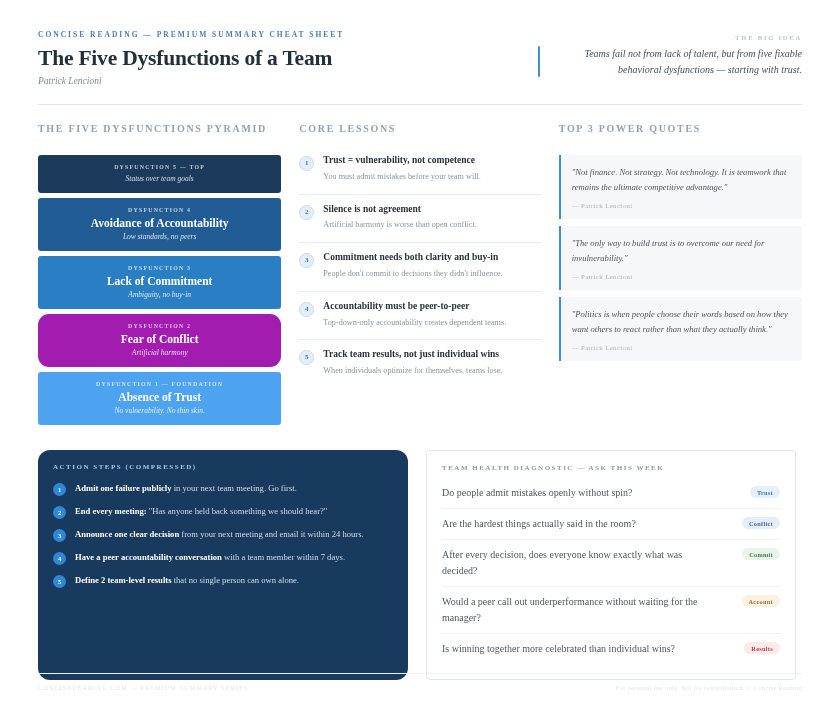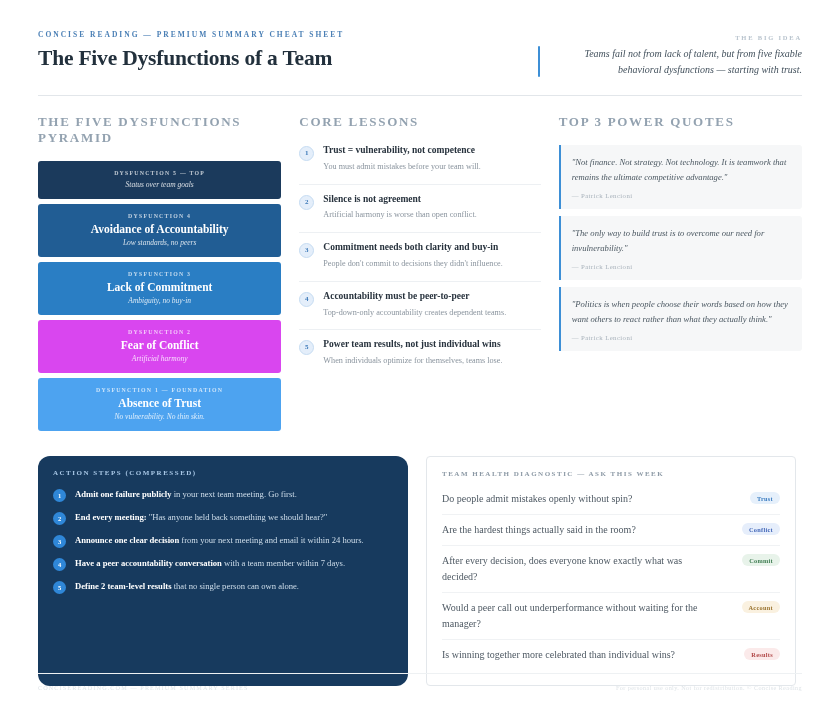--- a/index.html
+++ b/index.html
@@ -41,22 +41,22 @@
   }
 
   
   .columns { display: flex; gap: 18px; padding-top: 18px; }
   .col-pyramid { width: 252px; }
   .col-lessons { width: 250px; }
   .col-quotes  { width: 252px; }
 
   .col-head {
     font-family: "Liberation Serif", serif;
-    font-size: 13px; letter-spacing: 1.7px; font-weight: bold;
-    color: #93a2b0; text-transform: uppercase; margin-bottom: 15px;
+    font-size: 10px; letter-spacing: 1.7px; font-weight: bold;
+    color: #93a2b0; text-transform: uppercase; margin-bottom: 21px;
   }
 
   
   .pyr-block {
     border-radius: 3px; margin-bottom: 5px; padding: 9px 8px 10px 8px;
     text-align: center; color: #ffffff;
   }
   .pyr-kicker {
     font-family: "Liberation Serif", serif;
     font-size: 5.8px; letter-spacing: 1.25px; font-weight: bold;
@@ -167,20 +167,21 @@
 </style>
 </head>
 <body>
 
 <div class="page">
 
   <div class="header">
     <div class="head-left">
       <div class="eyebrow">Concise Reading — Premium Summary Cheat Sheet</div>
       <div class="main-title">The Five Dysfunctions of a Team</div>
+      <div class="author">Patrick Lencioni</div>
     </div>
     <div class="head-right">
       <div class="bigidea-label">The Big Idea</div>
       <div class="bigidea-body">
         <div class="bigidea-bar"></div>
         <div class="bigidea-text">Teams fail not from lack of talent, but from five fixable behavioral dysfunctions — starting with trust.</div>
       </div>
     </div>
   </div>
 
@@ -196,21 +197,21 @@
           <div class="pyr-block" style="background: rgb(33, 93, 148);">
             <div class="pyr-kicker">Dysfunction 4</div>
             <div class="pyr-title">Avoidance of Accountability</div>
             <div class="pyr-sub">Low standards, no peers</div>
           </div>
           <div class="pyr-block" style="background: rgb(42, 126, 196);">
             <div class="pyr-kicker">Dysfunction 3</div>
             <div class="pyr-title">Lack of Commitment</div>
             <div class="pyr-sub">Ambiguity, no buy-in</div>
           </div>
-          <div class="pyr-block" style="background: #d946ef;">
+          <div class="pyr-block" style="background: #a21caf; border-radius: 11px;">
             <div class="pyr-kicker">Dysfunction 2</div>
             <div class="pyr-title">Fear of Conflict</div>
             <div class="pyr-sub">Artificial harmony</div>
           </div>
           <div class="pyr-block" style="background: rgb(77, 163, 240);">
             <div class="pyr-kicker">Dysfunction 1 — Foundation</div>
             <div class="pyr-title">Absence of Trust</div>
             <div class="pyr-sub">No vulnerability. No thin skin.</div>
           </div>
         </div>
@@ -243,21 +244,21 @@
           <div class="lesson">
             <div class="lesson-num">4</div>
             <div class="lesson-txt">
               <div class="lesson-title">Accountability must be peer-to-peer</div>
               <div class="lesson-desc">Top-down-only accountability creates dependent teams.</div>
             </div>
           </div>
           <div class="lesson">
             <div class="lesson-num">5</div>
             <div class="lesson-txt">
-              <div class="lesson-title">Power team results, not just individual wins</div>
+              <div class="lesson-title">Track team results, not just individual wins</div>
               <div class="lesson-desc">When individuals optimize for themselves, teams lose.</div>
             </div>
           </div>
         </div>
     </div>
 
     <div class="col-quotes">
       <div class="col-head">Top 3 Power Quotes</div>
       <div id="quotes-list">
           <div class="quote">

